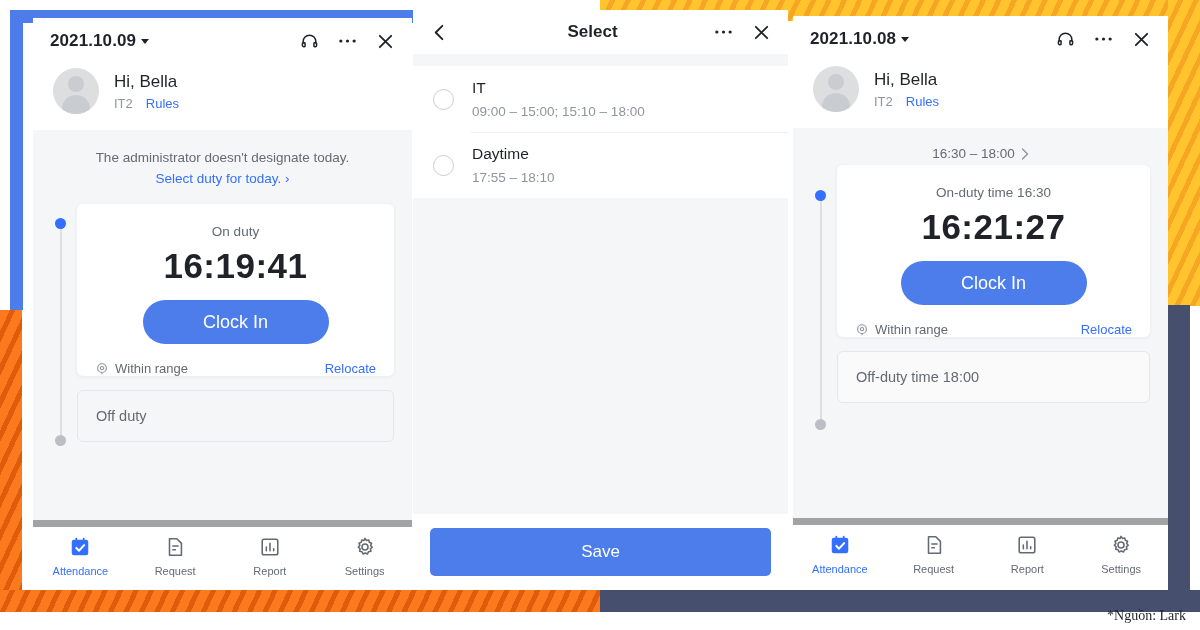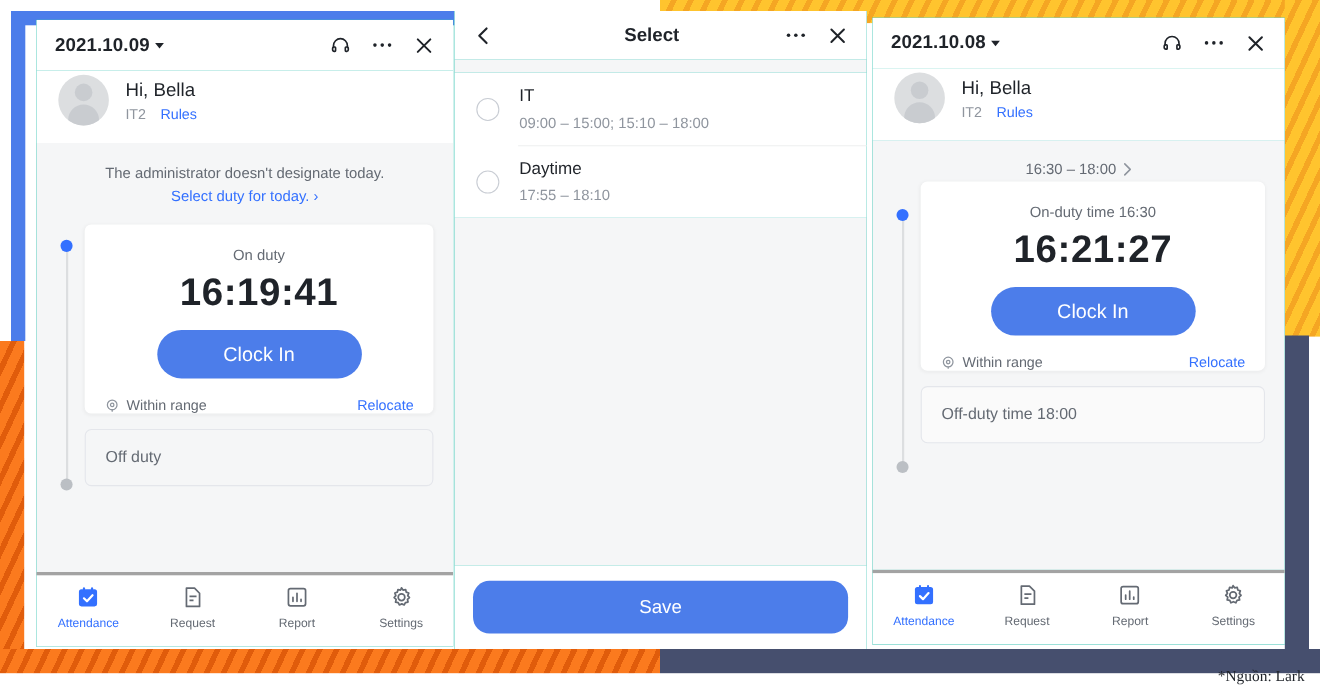--- a/index.html
+++ b/index.html
@@ -40,21 +40,21 @@
     left: 0px; top: 590px; width: 600px; height: 22px;
     background: repeating-linear-gradient(115deg,
       #fb7a1e 0px, #fb7a1e 9px,
       #e05c0b 9px, #e05c0b 14px);
   }
   .navy-bottom  { left: 600px; top: 590px; width: 600px; height: 22px; background: #464f6e; }
   .navy-right   { left: 1168px; top: 305px; width: 22px; height: 285px; background: #464f6e; }
 
   
   .panel {
-    position: absolute; background: #14b8a6; overflow: hidden;
+    position: absolute; background: #86efac; overflow: hidden;
     display: flex; flex-direction: column;
   }
   .panel-1 { left: 33px;  top: 18px; width: 379px; height: 570px; }
   .panel-2 { left: 413px; top: 10px; width: 375px; height: 580px; }
   .panel-3 { left: 793px; top: 16px; width: 375px; height: 570px; }
 
   
   .topbar {
     height: 46px; flex: 0 0 46px; background: #fff;
     display: flex; align-items: center; padding: 0 17px;
@@ -144,21 +144,21 @@
   .shift-range {
     text-align: center; font-size: 13.5px; color: #646a73;
     padding: 18px 0 4px; display: flex; justify-content: center;
     align-items: center; gap: 6px;
   }
 
   
   .tabbar {
     flex: 0 0 68px; height: 68px; background: #fff;
     display: flex; align-items: flex-start; padding-top: 9px;
-    border-top: 3px solid #a3a3a3;
+    border-top: 7px solid #a3a3a3;
   }
   .tab {
     flex: 1; display: flex; flex-direction: column; align-items: center; gap: 7px;
     cursor: pointer;
   }
   .tab-label { font-size: 11px; color: #646a73; }
   .tab.active .tab-label { color: #3370ff; }
 
   
   .p2-topbar {
@@ -182,21 +182,21 @@
   .radio {
     width: 21px; height: 21px; border-radius: 50%;
     border: 1.5px solid #c9cdd4; flex: 0 0 21px;
   }
   .list-text { display: flex; flex-direction: column; gap: 7px; }
   .list-title { font-size: 15.5px; color: #1f2329; font-weight: 500; }
   .list-sub { font-size: 13.5px; color: #8f959e; }
   .p2-filler { flex: 1; background: #f5f6f7; }
   .p2-footer { flex: 0 0 76px; background: #fff; display: flex; align-items: center; padding: 0 17px; }
   .save-btn {
-    width: 100%; height: 48px; border: none; border-radius: 15px;
+    width: 100%; height: 48px; border: none; border-radius: 5px;
     background: #4c7dea; color: #fff; font-size: 17px; cursor: pointer;
     font-family: "Liberation Sans", sans-serif;
   }
 
   
   .watermark {
     position: absolute; right: 14px; bottom: 6px;
     font-family: "Liberation Serif", serif; 
     font-size: 14px; color: #1f2329;
   }

